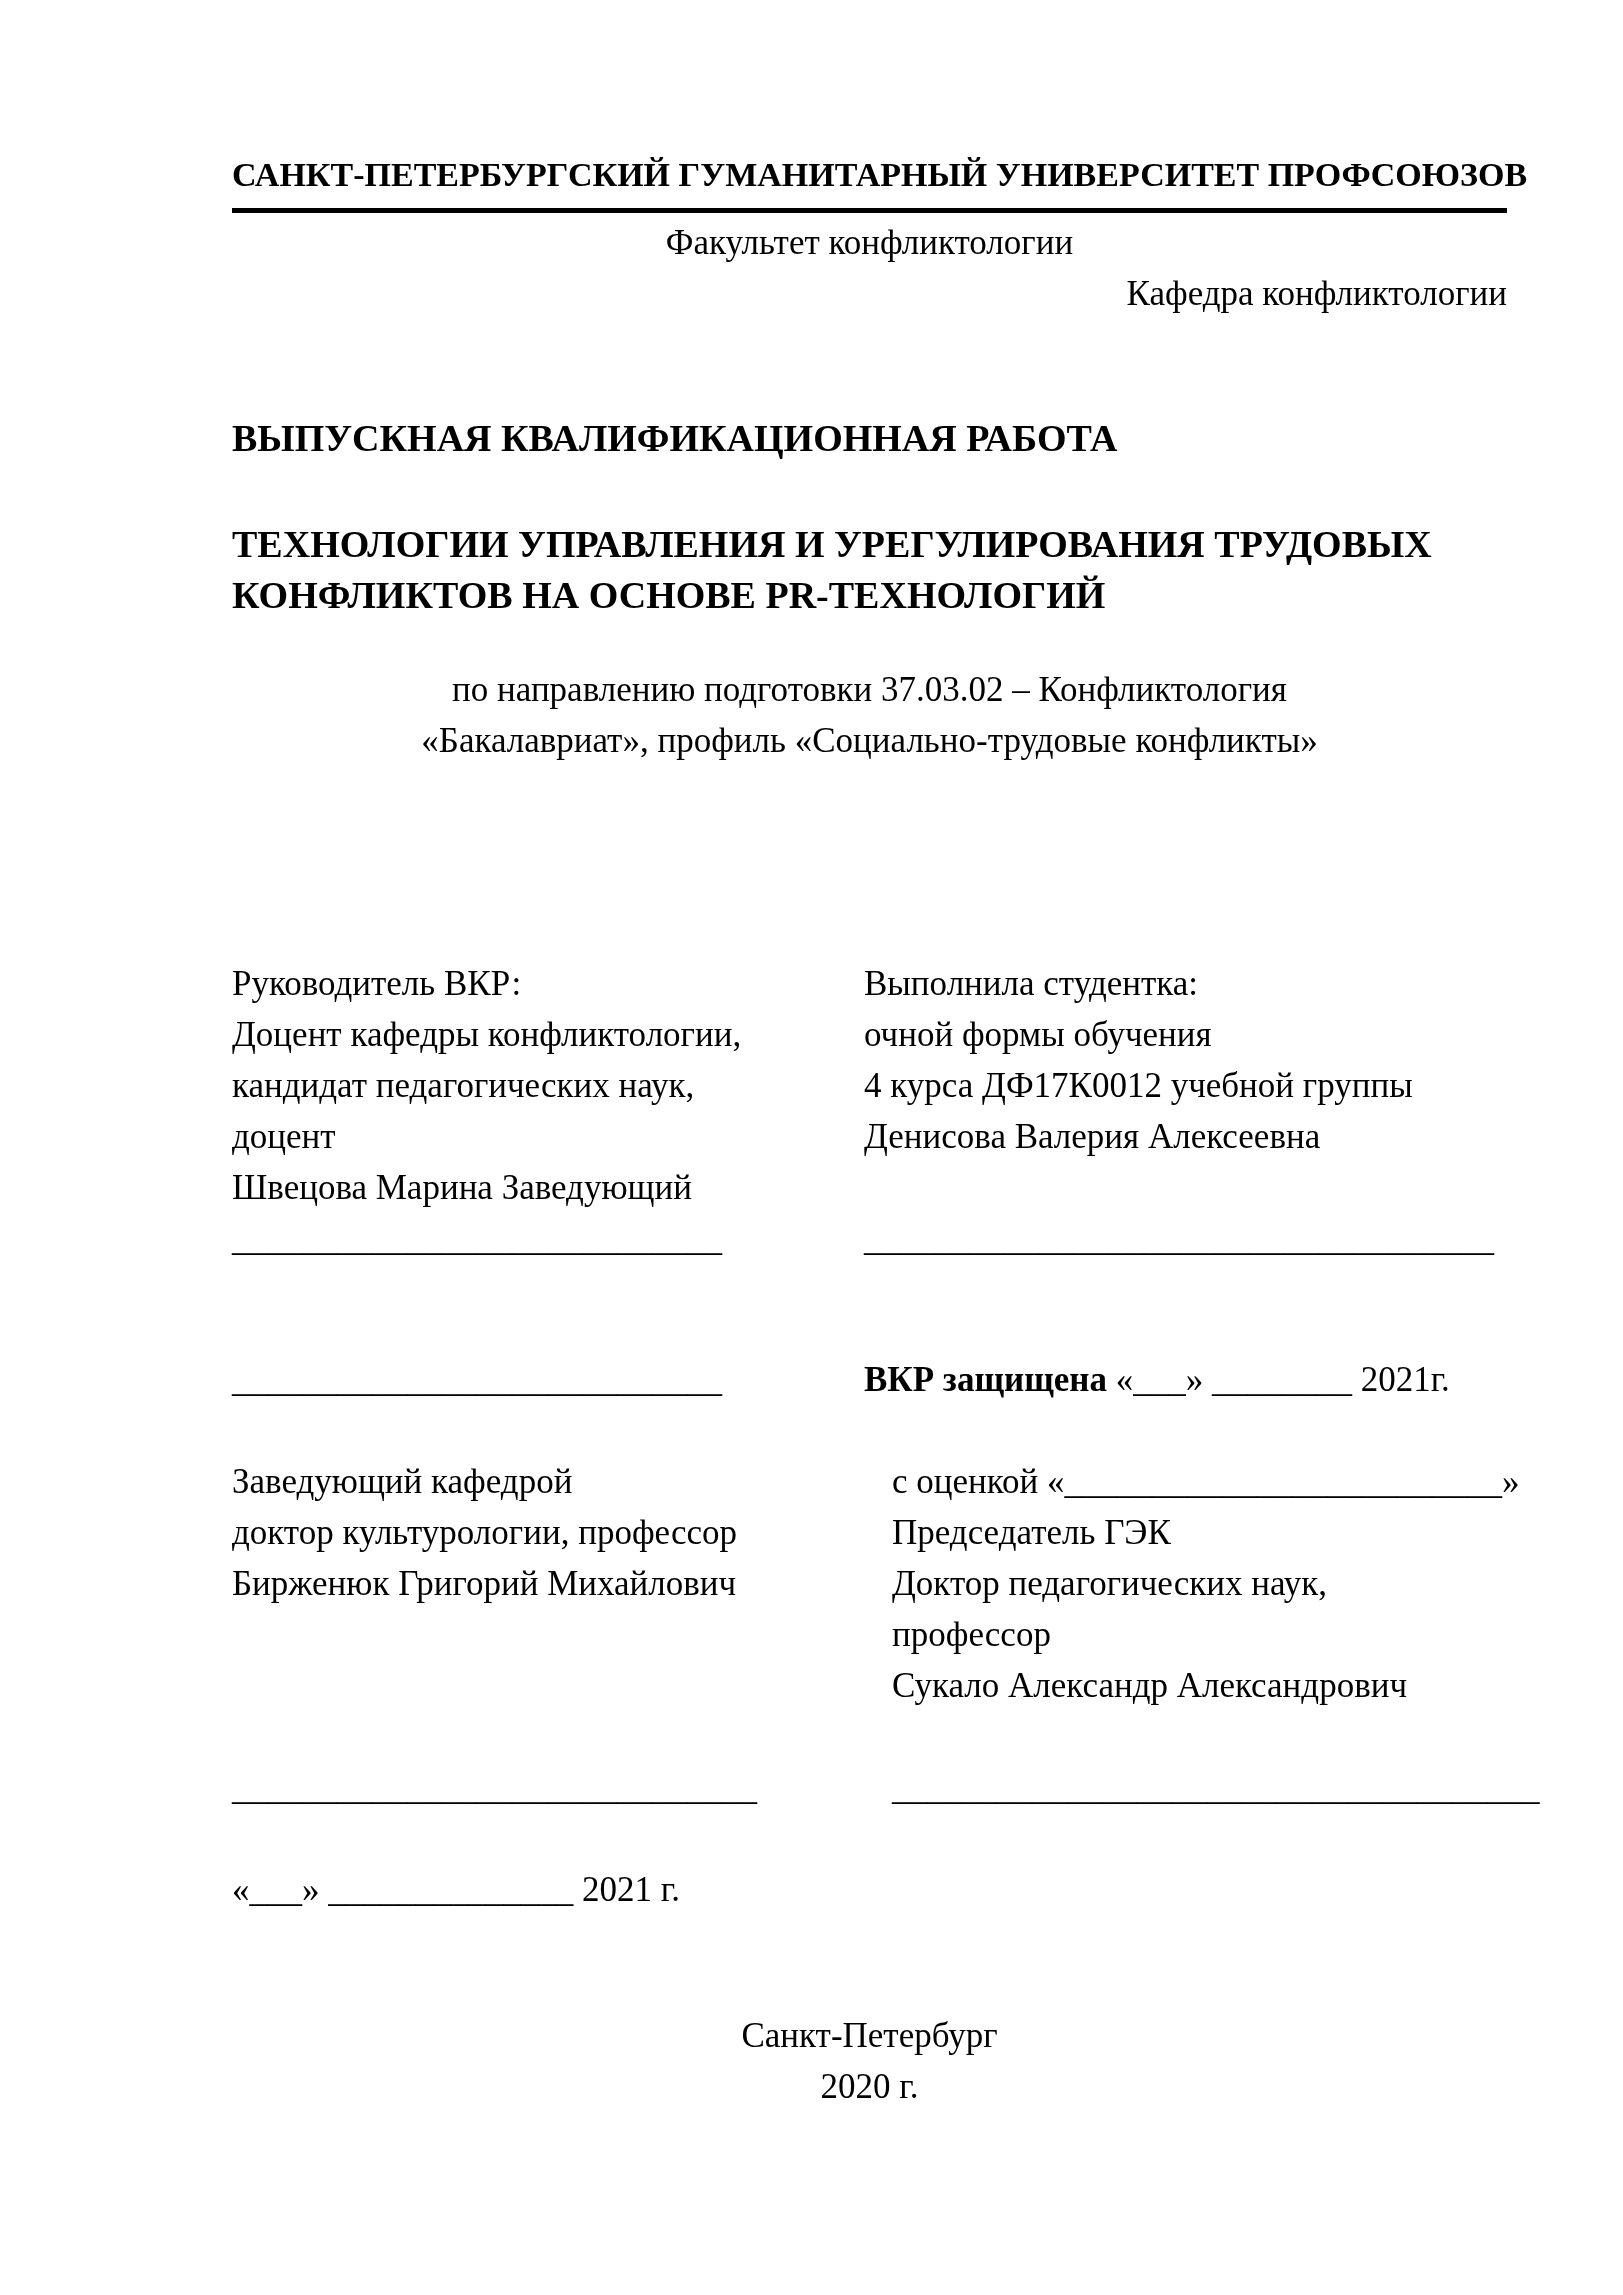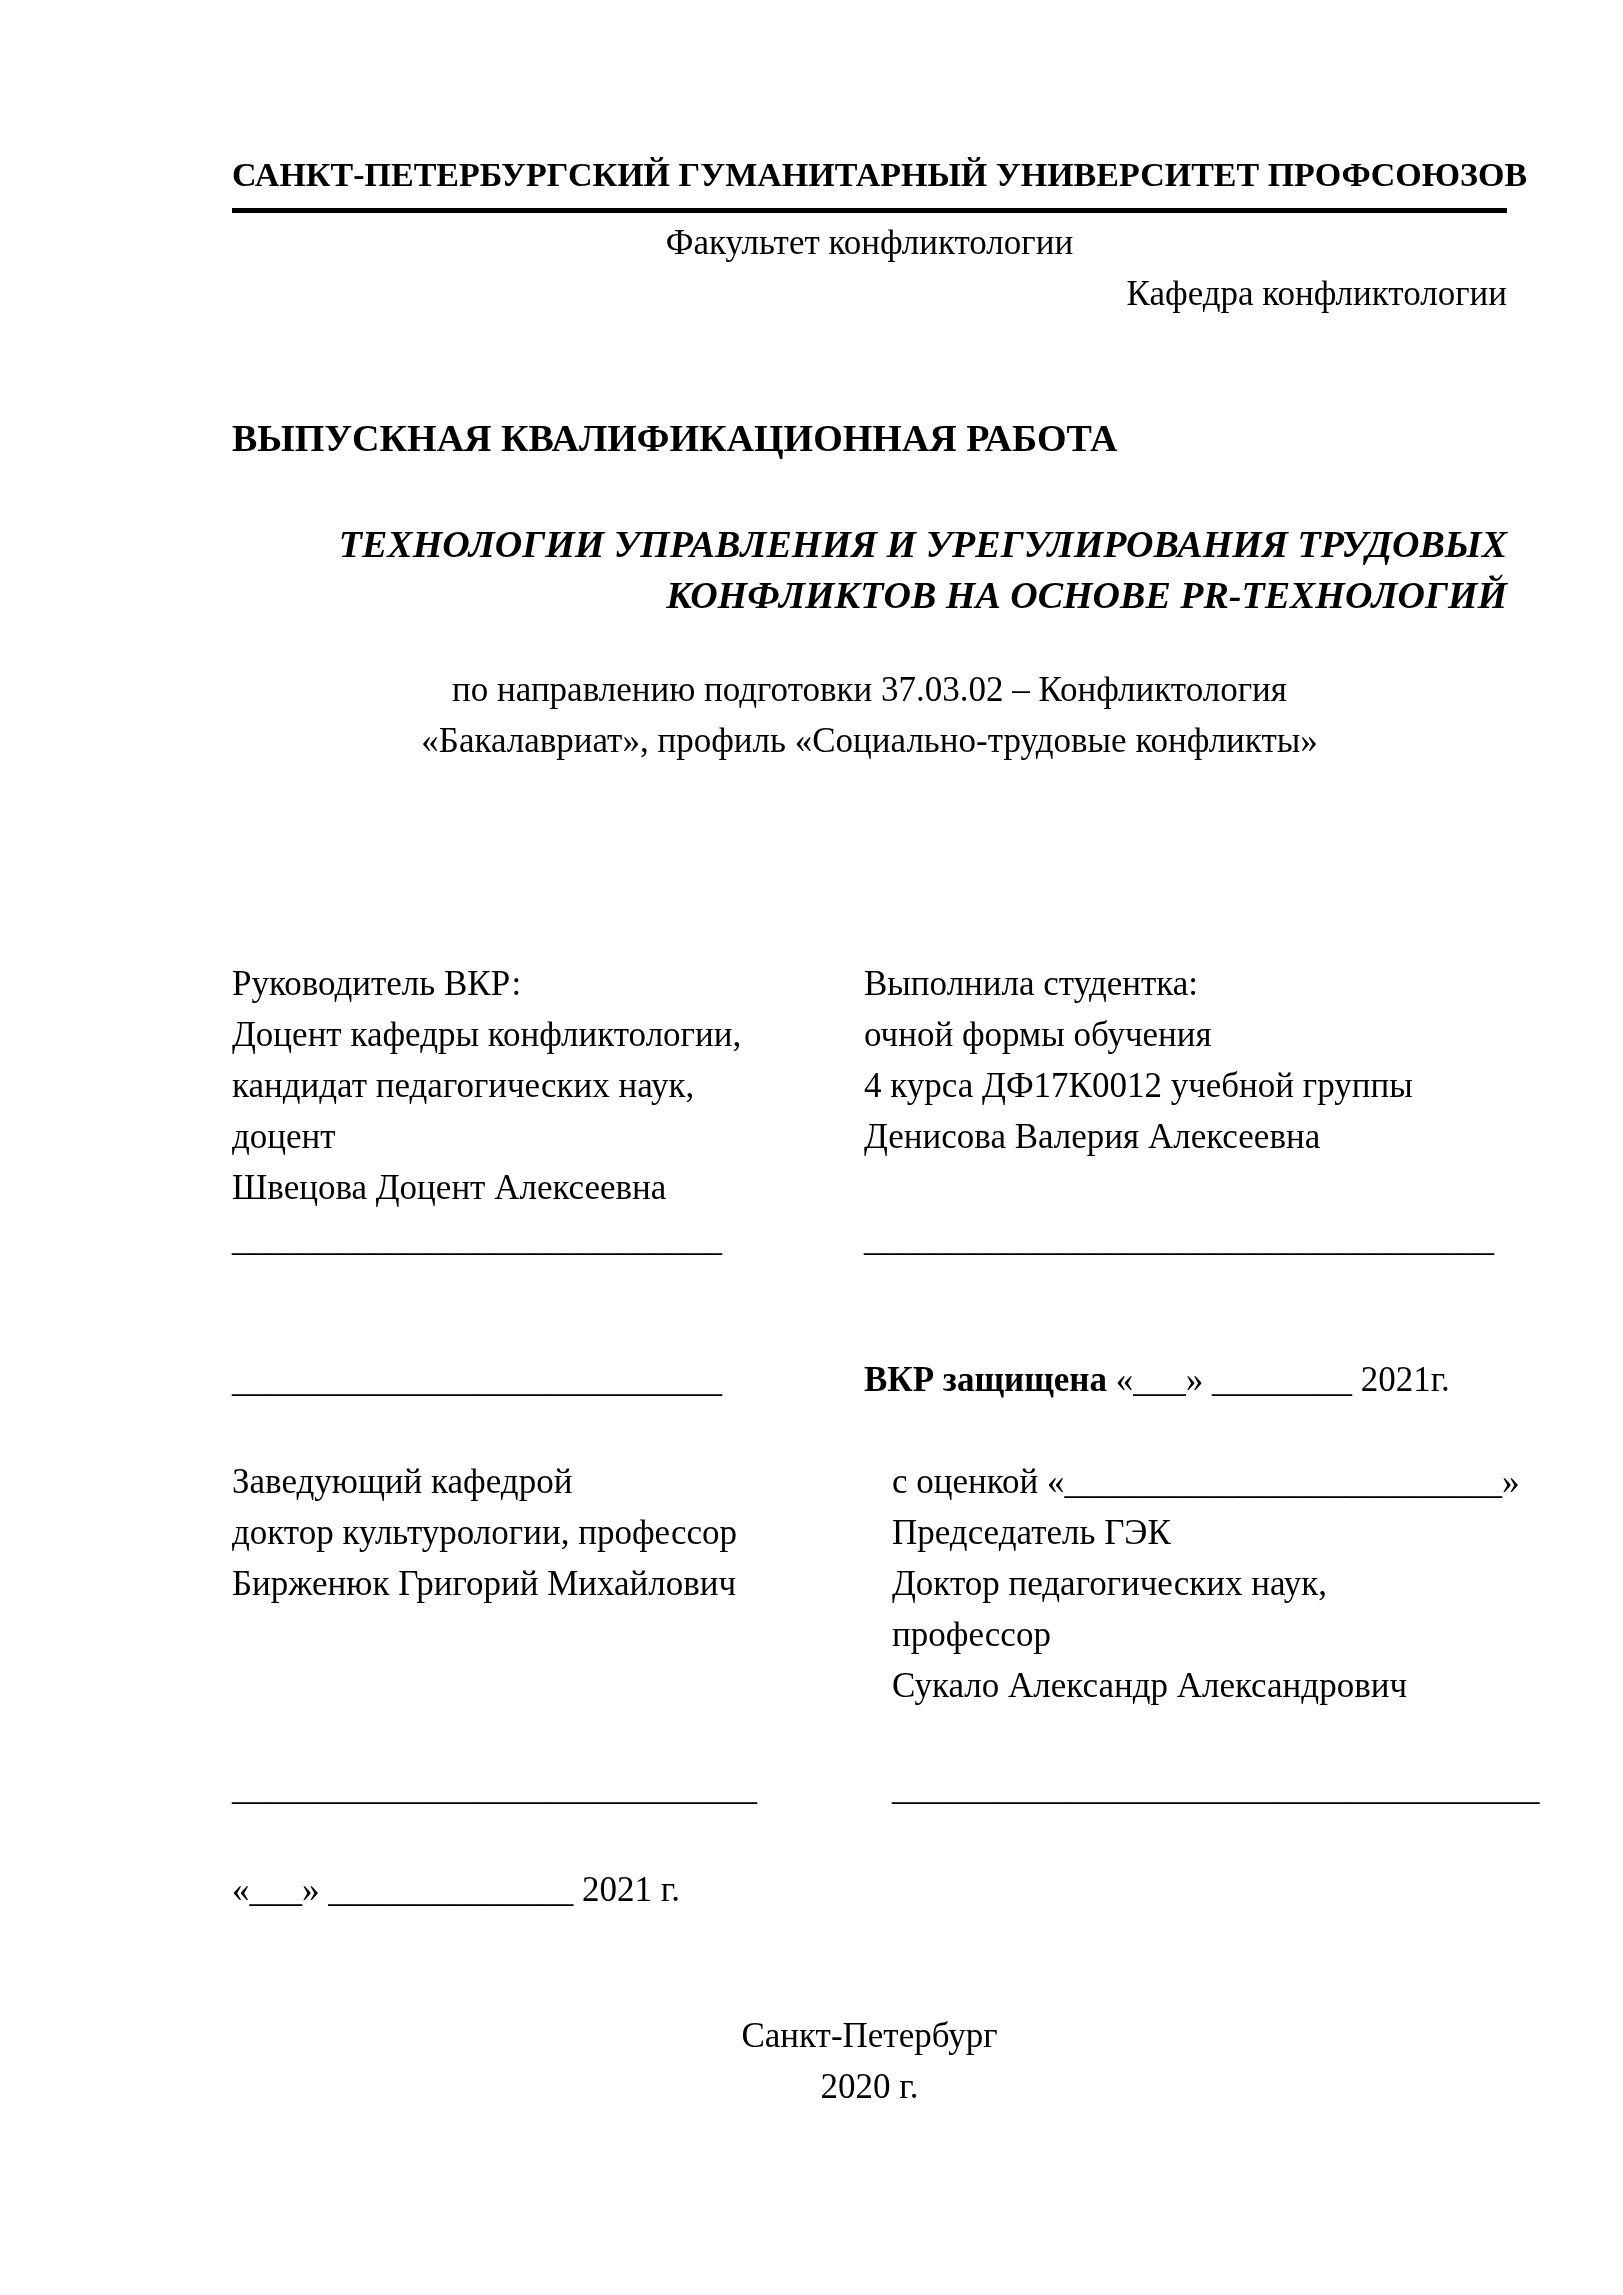--- a/index.html
+++ b/index.html
@@ -9,21 +9,21 @@
     font-family:"Liberation Serif","DejaVu Serif",serif;
     font-size:35px;line-height:51px;position:relative;overflow:hidden;
   }
   .university{
     font-size:34px;font-weight:700;text-align:center;white-space:nowrap;
     line-height:1.25;padding-bottom:11px;border-bottom:5.5px solid #000;
   }
   .faculty{text-align:center;margin-top:4.7px;}
   .department{text-align:right;}
   .work-type{margin-top:94px;font-size:38px;font-weight:700;white-space:nowrap;}
-  .main-title{margin-top:55px;font-size:38px;font-weight:700;text-align:right;font-style:italic;}
+  .main-title{margin-top:55px;font-size:38px;font-weight:700;text-align:left;}
   .main-title .line{white-space:nowrap;}
   .program{margin-top:43px;text-align:center;}
   .cols{display:grid;grid-template-columns:632px 1fr;}
   .row{min-height:51px;white-space:nowrap;}
   .section-a{margin-top:192px;}
   .section-defense{margin-top:90px;}
   .section-b{margin-top:51px;gap:28px;}
   .b{font-weight:700;}
   .footer{margin-top:95px;text-align:center;}
 </style>
@@ -49,21 +49,21 @@
     <div>по направлению подготовки 37.03.02 – Конфликтология</div>
     <div>«Бакалавриат», профиль «Социально-трудовые конфликты»</div>
   </div>
 
   <div class="cols section-a">
     <div>
       <div class="row">Руководитель ВКР:</div>
       <div class="row">Доцент кафедры конфликтологии,</div>
       <div class="row">кандидат педагогических наук,</div>
       <div class="row">доцент</div>
-      <div class="row">Швецова Доцент Алексеевна</div>
+      <div class="row">Швецова Марина Заведующий</div>
       <div class="row">____________________________</div>
     </div>
     <div>
       <div class="row">Выполнила студентка:</div>
       <div class="row">очной формы обучения</div>
       <div class="row">4 курса ДФ17К0012 учебной группы</div>
       <div class="row">Денисова Валерия Алексеевна</div>
       <div class="row"></div>
       <div class="row">____________________________________</div>
     </div>

